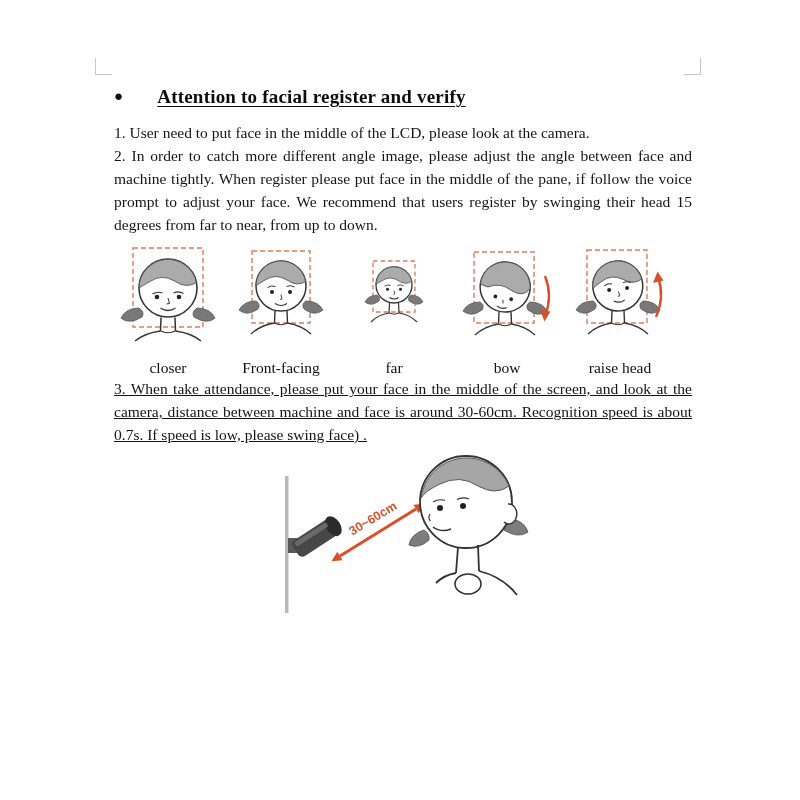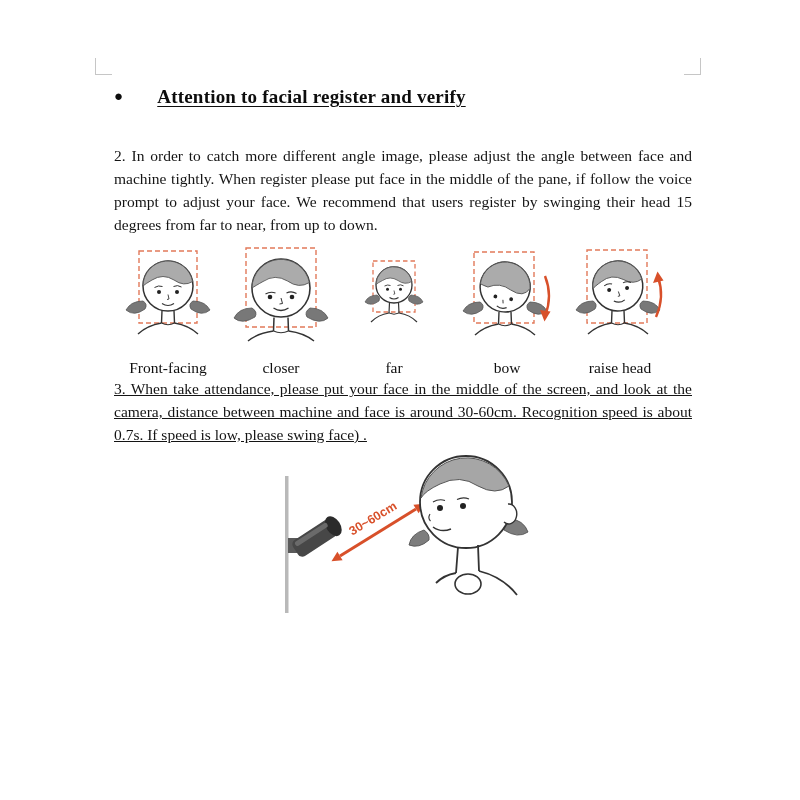--- a/index.html
+++ b/index.html
@@ -31,61 +31,62 @@
 </head>
 <body>
 
 <div class="page">
 
   <div class="crop crop-left"></div>
   <div class="crop crop-right"></div>
 
   <h1 class="title"><span class="bullet">●</span><span class="ttext">Attention to facial register and verify</span></h1>
 
+  <p class="para" id="p1">1. User need to put face in the middle of the LCD, please look at the camera.</p>
   <p class="para p-justify" id="p2">2. In order to catch more different angle image, please adjust the angle between face and machine tightly. When register please put face in the middle of the pane, if follow the voice prompt to adjust your face. We recommend that users register by swinging their head 15 degrees from far to near, from up to down.</p>
   <p class="para p-justify" id="p3">3. When take attendance, please put your face in the middle of the screen, and look at the camera, distance between machine and face is around 30-60cm. Recognition speed is about 0.7s. If speed is low, please swing face) .</p>
 
   <div class="poses">
+
+    <div class="pose">
+      <svg viewBox="0 0 100 112" width="100" height="112">
+        <rect x="15" y="2" width="70" height="79" fill="none" stroke="#e2795a" stroke-width="1.4" stroke-dasharray="5 3"></rect>
+        <path d="M21,62 Q8,62 3,72 Q11,79 24,71 Q27,66 21,62 Z" fill="#787878" stroke="#555" stroke-width="0.8"></path>
+        <path d="M79,62 Q92,62 97,72 Q89,79 76,71 Q73,66 79,62 Z" fill="#787878" stroke="#555" stroke-width="0.8"></path>
+        <circle cx="50" cy="42" r="29" fill="#fff" stroke="#333" stroke-width="1.6"></circle>
+        <path d="M21,42 A29,29 0 0 1 78.4,36.5 Q68,43 56.5,35 Q44,27.5 32,35.5 Q24,40 21,42 Z" fill="#ababab" stroke="#555" stroke-width="0.9"></path>
+        <path d="M34.5,48 Q39.5,45 44.5,47 M55.5,47 Q60.5,44.5 65.5,47.5" fill="none" stroke="#333" stroke-width="1.1"></path>
+        <circle cx="39" cy="51" r="2.3" fill="#222"></circle>
+          <circle cx="61" cy="51" r="2.3" fill="#222"></circle>
+        <path d="M50,52 L51.5,57.5 L48.5,58" fill="none" stroke="#333" stroke-width="1"></path>
+        <path d="M42.5,62 Q50,67 57.5,62" fill="none" stroke="#333" stroke-width="1.3"></path>
+        <path d="M43,71.5 L42.5,85 M57,71.5 L57.5,85" fill="none" stroke="#333" stroke-width="1.5"></path>
+        <path d="M42.5,85 Q50,88.5 57.5,85" fill="none" stroke="#333" stroke-width="1.1"></path>
+        <path d="M42.5,85 Q27,87 17,95 M57.5,85 Q73,87 83,95" fill="none" stroke="#333" stroke-width="1.5"></path>
+      </svg>
+      <div class="pose-label">closer</div>
+    </div>
 
     <div class="pose">
       <svg viewBox="0 0 100 112" width="100" height="112">
         <rect x="21" y="5" width="58" height="72" fill="none" stroke="#e2795a" stroke-width="1.4" stroke-dasharray="5 3"></rect>
         <path d="M25,55 Q13,55 8,64 Q16,71 27,63 Q30,58 25,55 Z" fill="#787878" stroke="#555" stroke-width="0.8"></path>
         <path d="M75,55 Q87,55 92,64 Q84,71 73,63 Q70,58 75,55 Z" fill="#787878" stroke="#555" stroke-width="0.8"></path>
         <circle cx="50" cy="40" r="25" fill="#fff" stroke="#333" stroke-width="1.5"></circle>
         <path d="M25,40 A25,25 0 0 1 74.6,35.5 Q66,41 56,34 Q45,27 34,34 Q27,38 25,40 Z" fill="#ababab" stroke="#555" stroke-width="0.9"></path>
         <path d="M36.5,41.5 Q40.5,39 44.5,40.5 M55.5,40.5 Q59.5,38.5 63.5,41" fill="none" stroke="#333" stroke-width="1"></path>
         <circle cx="41" cy="46" r="2" fill="#222"></circle>
           <circle cx="59" cy="46" r="2" fill="#222"></circle>
         <path d="M50,48.5 L51,53 L49,53.5" fill="none" stroke="#333" stroke-width="0.9"></path>
         <path d="M44,57.5 Q50,61.5 56,57.5" fill="none" stroke="#333" stroke-width="1.2"></path>
         <path d="M44,64.5 L43.5,77 M56,64.5 L56.5,77" fill="none" stroke="#333" stroke-width="1.4"></path>
         <path d="M43.5,77 Q50,80.5 56.5,77" fill="none" stroke="#333" stroke-width="1.1"></path>
         <path d="M43.5,77 Q29,79.5 20,88 M56.5,77 Q71,79.5 80,88" fill="none" stroke="#333" stroke-width="1.4"></path>
       </svg>
       <div class="pose-label">Front-facing</div>
-    </div>
-
-    <div class="pose">
-      <svg viewBox="0 0 100 112" width="100" height="112">
-        <rect x="15" y="2" width="70" height="79" fill="none" stroke="#e2795a" stroke-width="1.4" stroke-dasharray="5 3"></rect>
-        <path d="M21,62 Q8,62 3,72 Q11,79 24,71 Q27,66 21,62 Z" fill="#787878" stroke="#555" stroke-width="0.8"></path>
-        <path d="M79,62 Q92,62 97,72 Q89,79 76,71 Q73,66 79,62 Z" fill="#787878" stroke="#555" stroke-width="0.8"></path>
-        <circle cx="50" cy="42" r="29" fill="#fff" stroke="#333" stroke-width="1.6"></circle>
-        <path d="M21,42 A29,29 0 0 1 78.4,36.5 Q68,43 56.5,35 Q44,27.5 32,35.5 Q24,40 21,42 Z" fill="#ababab" stroke="#555" stroke-width="0.9"></path>
-        <path d="M34.5,48 Q39.5,45 44.5,47 M55.5,47 Q60.5,44.5 65.5,47.5" fill="none" stroke="#333" stroke-width="1.1"></path>
-        <circle cx="39" cy="51" r="2.3" fill="#222"></circle>
-          <circle cx="61" cy="51" r="2.3" fill="#222"></circle>
-        <path d="M50,52 L51.5,57.5 L48.5,58" fill="none" stroke="#333" stroke-width="1"></path>
-        <path d="M42.5,62 Q50,67 57.5,62" fill="none" stroke="#333" stroke-width="1.3"></path>
-        <path d="M43,71.5 L42.5,85 M57,71.5 L57.5,85" fill="none" stroke="#333" stroke-width="1.5"></path>
-        <path d="M42.5,85 Q50,88.5 57.5,85" fill="none" stroke="#333" stroke-width="1.1"></path>
-        <path d="M42.5,85 Q27,87 17,95 M57.5,85 Q73,87 83,95" fill="none" stroke="#333" stroke-width="1.5"></path>
-      </svg>
-      <div class="pose-label">closer</div>
     </div>
 
     <div class="pose">
       <svg viewBox="0 0 100 112" width="100" height="112">
         <rect x="29" y="15" width="42" height="51" fill="none" stroke="#e2795a" stroke-width="1.3" stroke-dasharray="4.5 3"></rect>
         <path d="M33,49 Q24,49.5 21,56 Q27,61 35,55 Q37,51.5 33,49 Z" fill="#787878" stroke="#555" stroke-width="0.7"></path>
         <path d="M67,49 Q76,49.5 79,56 Q73,61 65,55 Q63,51.5 67,49 Z" fill="#787878" stroke="#555" stroke-width="0.7"></path>
         <circle cx="50" cy="39" r="18" fill="#fff" stroke="#333" stroke-width="1.3"></circle>
         <path d="M32,38.5 A18,18 0 0 1 67.7,35.5 Q61,39.5 54,34.5 Q46,29.5 38.5,34.5 Q33.5,37 32,38.5 Z" fill="#ababab" stroke="#555" stroke-width="0.8"></path>
         <path d="M40.5,40 Q43.5,38.3 46.5,39.5 M53.5,39.5 Q56.5,38 59.5,39.8" fill="none" stroke="#333" stroke-width="0.9"></path>

